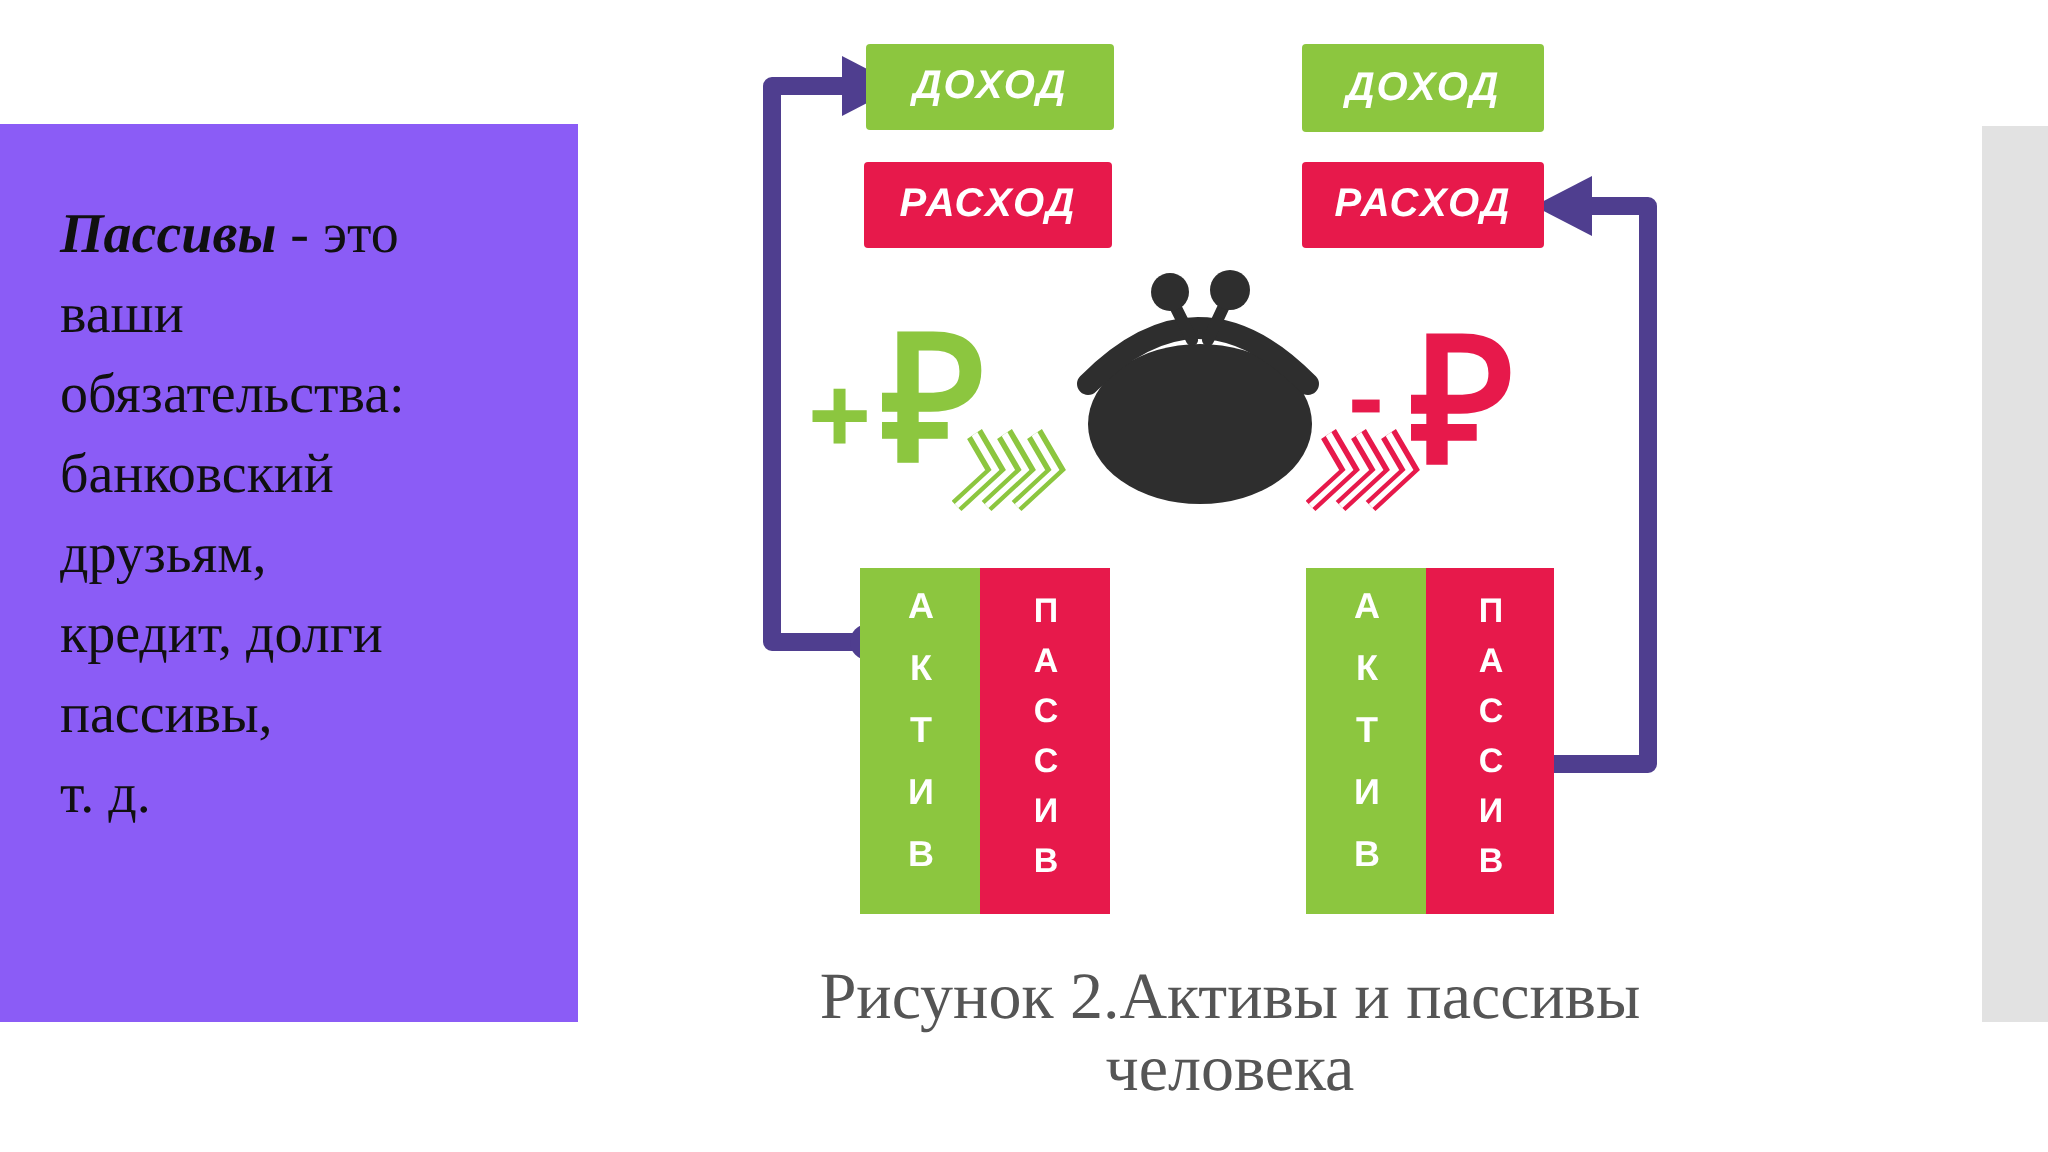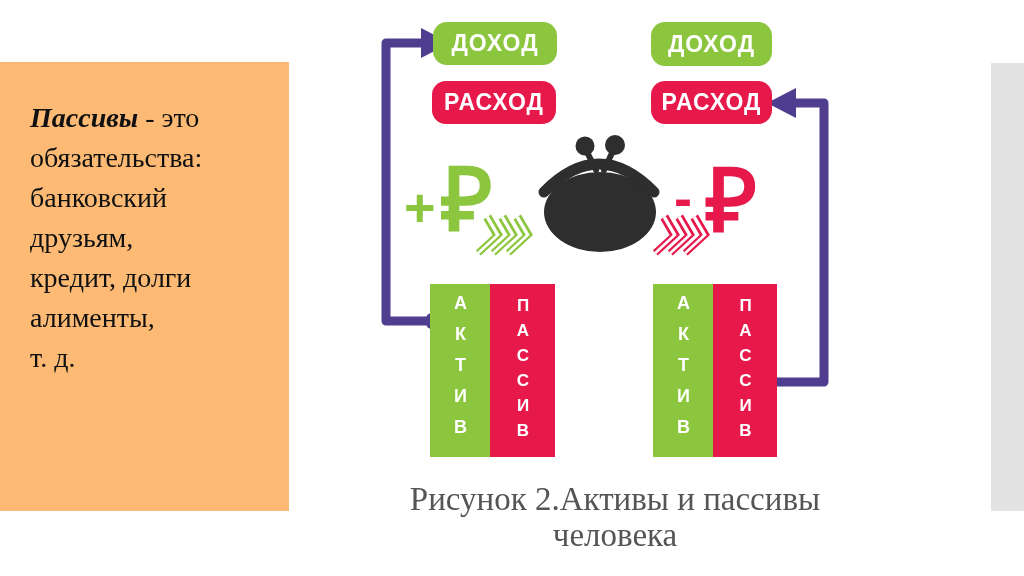--- a/index.html
+++ b/index.html
@@ -3,38 +3,39 @@
 <meta charset="utf-8">
 <style>
   html,body{margin:0;padding:0;background:#ffffff;}
   .slide{
     position:relative;width:1024px;height:576px;background:#ffffff;
     overflow:hidden;font-family:"Liberation Sans",sans-serif;
   }
   
   .panel-cyan{
     position:absolute;left:0;top:62px;width:289px;height:449px;
-    background:#fdba74;
+    background:#8b5cf6;
   }
   .def-text{
     position:absolute;left:30px;top:36px;width:245px;
     font-family:"Liberation Serif",serif;font-size:28px;line-height:40px;
     color:#101010;
   }
   .def-term{font-weight:bold;font-style:italic;}
   
   .side-strip{
     position:absolute;left:991px;top:63px;width:33px;height:448px;
     background:#E2E2E2;
   }
   
   .dbox{
     position:absolute;display:flex;align-items:center;justify-content:center;
-    color:#ffffff;font-weight:bold;font-size:23px;letter-spacing:1px;
-    border-radius:14px;
+    color:#ffffff;font-weight:bold;font-size:20px;letter-spacing:1px;
+    border-radius:2px;
+    font-style:italic;
   }
   .green{background:#8CC63F;}
   .red{background:#E7194B;text-align:center;}
   .box-income-left{left:433px;top:22px;width:124px;height:43px;}
   .box-expense-left{left:432px;top:81px;width:124px;height:43px;}
   .box-income-right{left:651px;top:22px;width:121px;height:44px;}
   .box-expense-right{left:651px;top:81px;width:121px;height:43px;}
   
   .vbar{
     position:absolute;display:flex;align-items:center;justify-content:center;
@@ -68,25 +69,26 @@
   }
 </style>
 </head>
 <body>
 
 <div class="slide">
 
   <div class="panel-cyan">
     <div class="def-text">
       <div><span class="def-term">Пассивы</span><span> - это</span></div>
+      <div>ваши</div>
       <div>обязательства:</div>
       <div>банковский</div>
       <div>друзьям,</div>
       <div>кредит, долги</div>
-      <div>алименты,</div>
+      <div>пассивы,</div>
       <div>т. д.</div>
     </div>
   </div>
 
   <div class="side-strip"></div>
 
   <svg class="abs" style="left:0;top:0;" width="1024" height="576" viewBox="0 0 1024 576">
     <g>
       <polyline points="434,321 386,321 386,43 424,43" fill="none" stroke="#4F3E8F" stroke-width="9" stroke-linejoin="round"></polyline>
       <polygon points="421,28 421,58 450,43" fill="#4F3E8F"></polygon>

